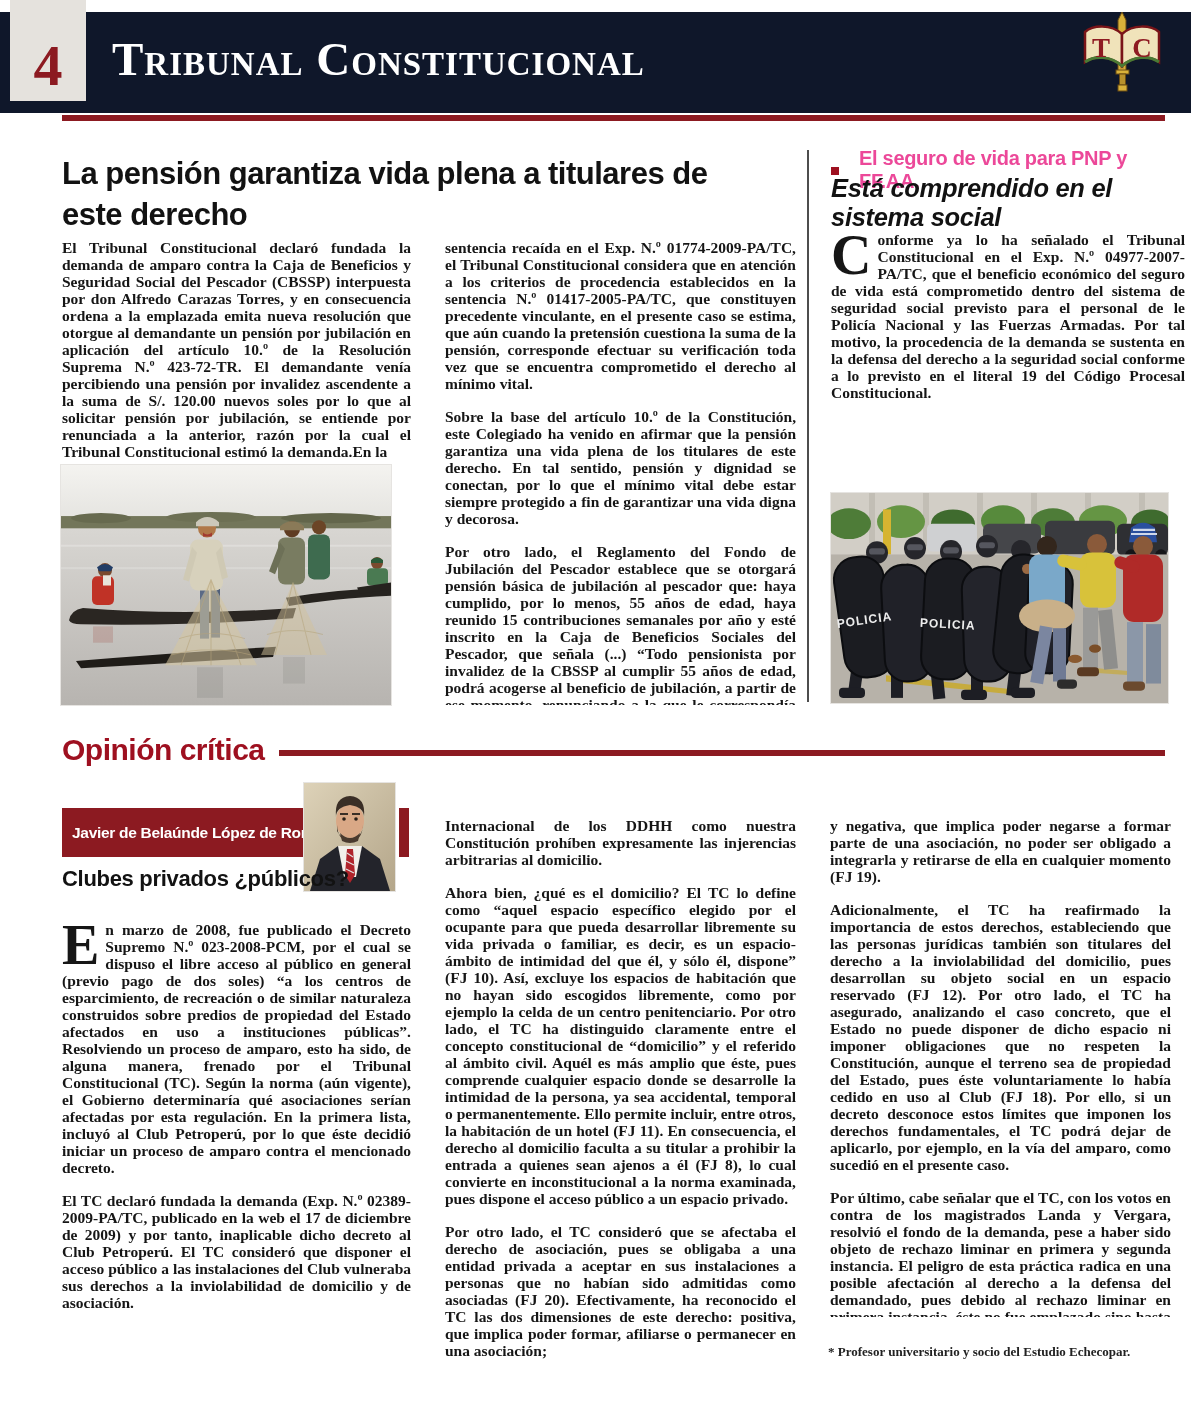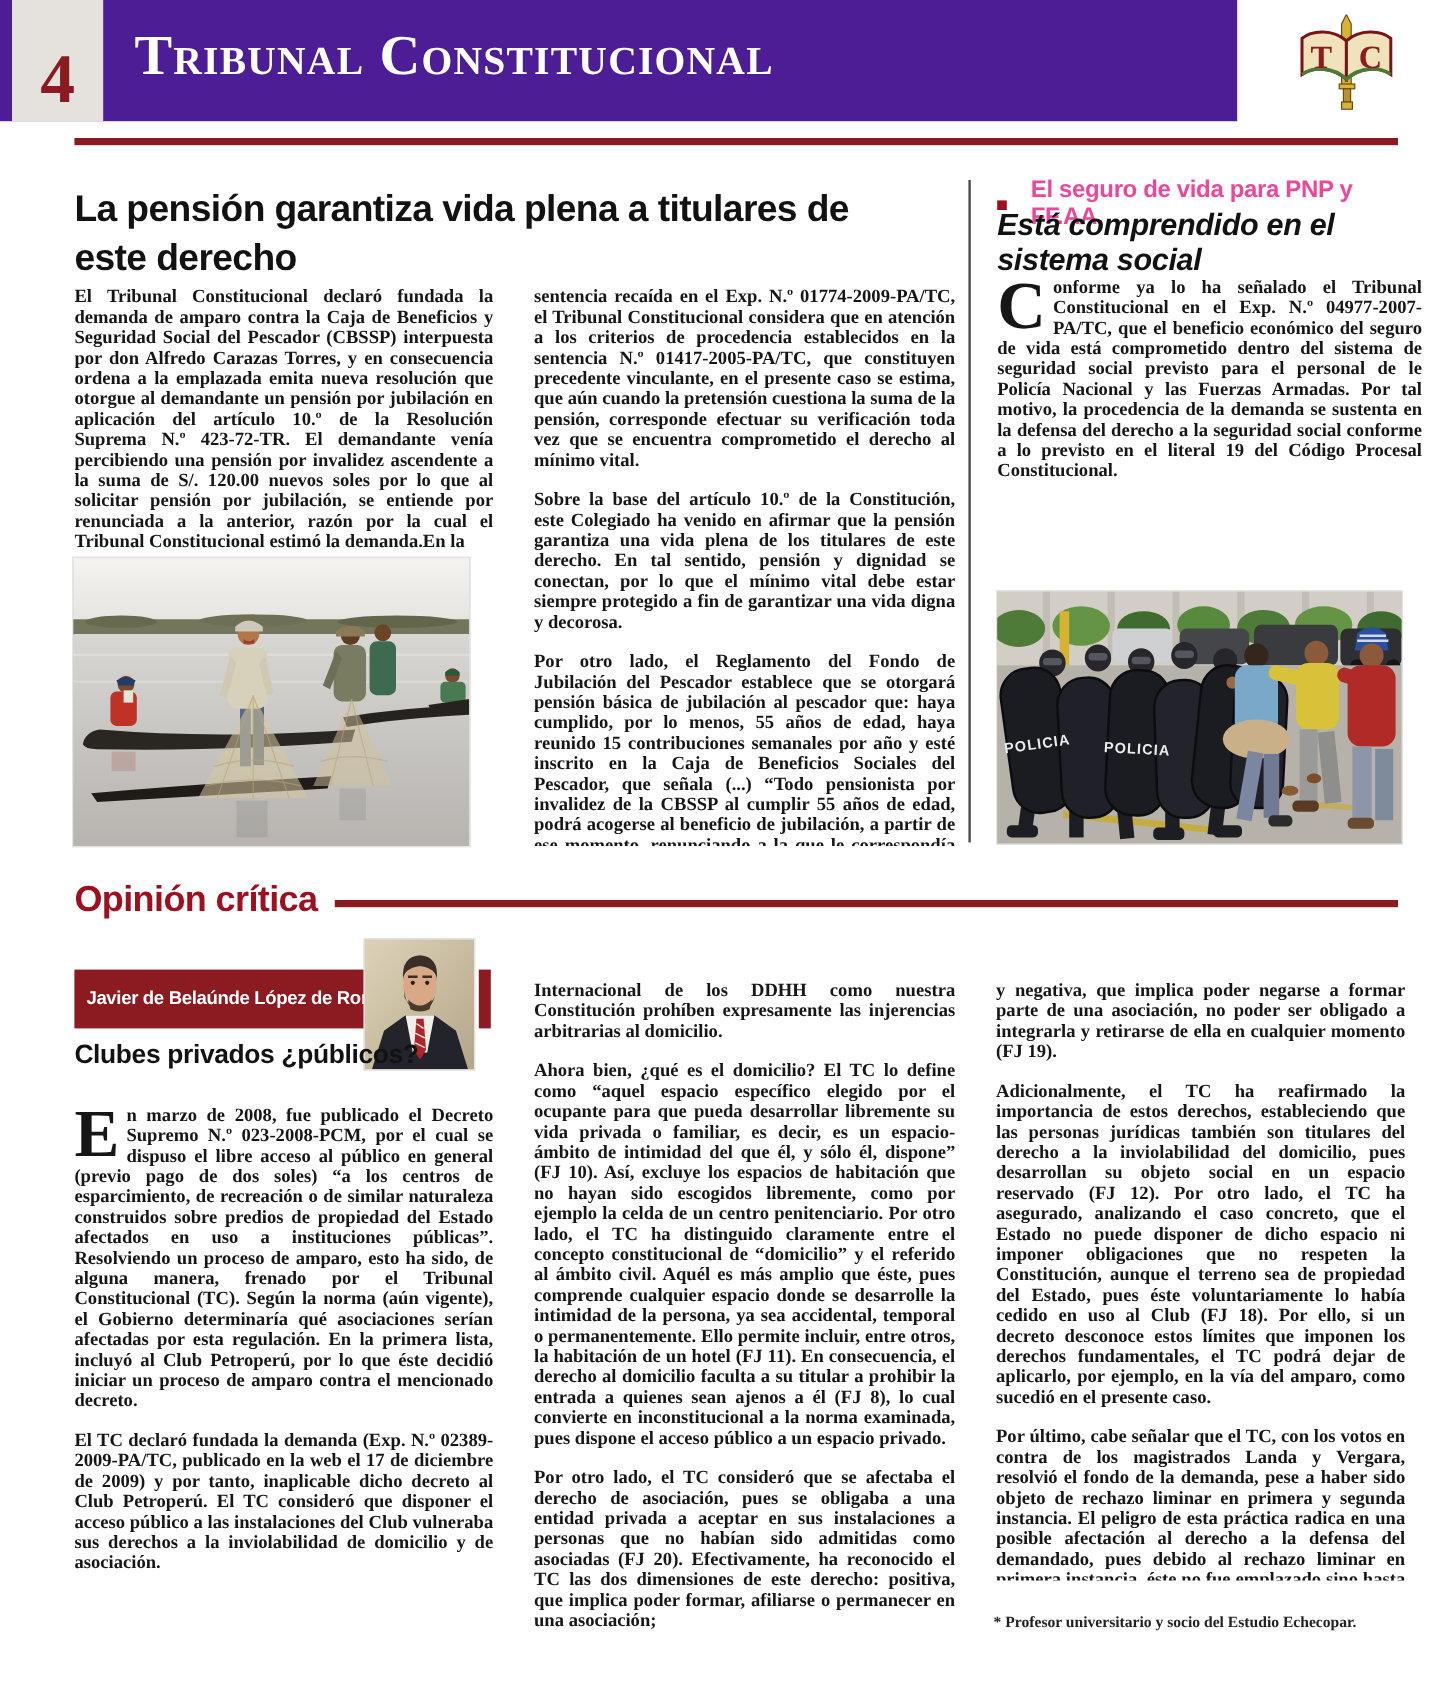--- a/index.html
+++ b/index.html
@@ -1,20 +1,20 @@
 <!DOCTYPE html>
 <html lang="es"><head>
 <meta charset="utf-8">
 <style>
   html,body{margin:0;padding:0;background:#fff;}
   .page{position:relative;width:1191px;height:1404px;background:#ffffff;
         font-family:"Liberation Serif",serif;overflow:hidden;}
 
   
-  .header-band{position:absolute;left:0;top:0;width:1031px;height:101px;background:#4c1d95;}
+  .header-band{position:absolute;left:0;top:12px;width:1191px;height:101px;background:#0f172a;}
   .page-number-box{position:absolute;left:10px;top:0;width:76px;height:101px;background:#e5e2dd;
         display:flex;align-items:flex-end;justify-content:center;}
   .page-number{font-family:"Liberation Serif",serif;font-size:58px;font-weight:bold;
         color:#8c1a21;line-height:.95;padding-bottom:8px;}
   .masthead{position:absolute;left:112px;top:22px;color:#ffffff;
         font-family:"Liberation Serif",serif;font-variant:small-caps;font-weight:600;
         font-size:47px;letter-spacing:1px;line-height:1.1;}
   .tc-logo{position:absolute;right:26px;top:12px;width:86px;height:84px;}
 
   

